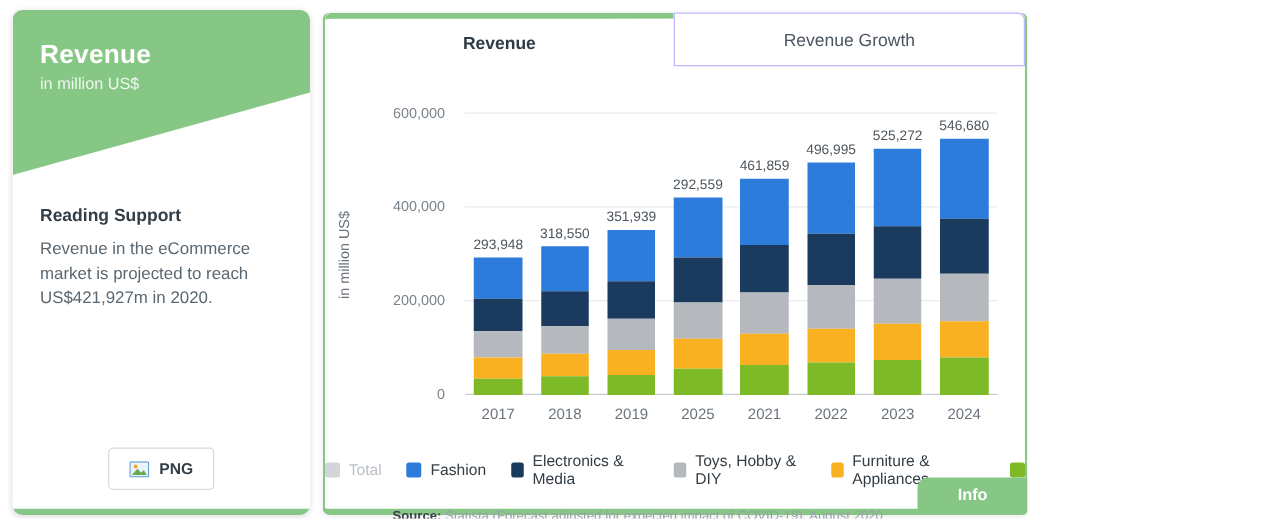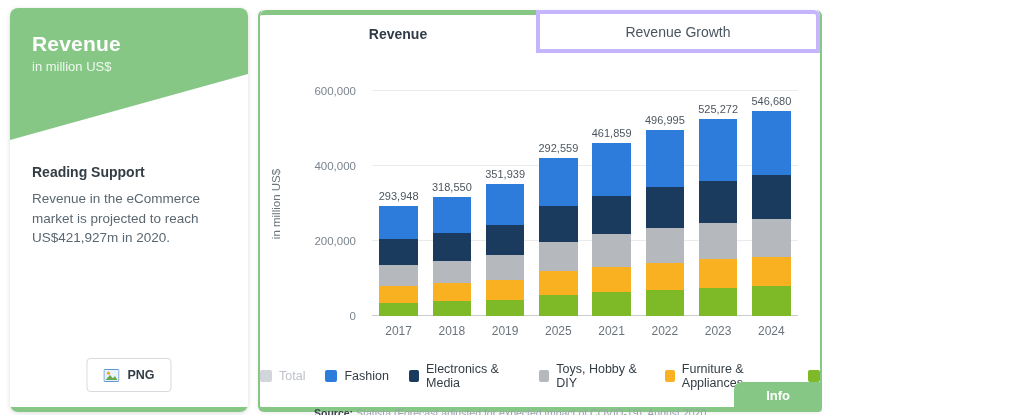--- a/index.html
+++ b/index.html
@@ -38,21 +38,21 @@
     position:absolute; left:258px; top:10px; right:0; height:402px;
     background:#fff; border-left:2px solid #86c786; border-right:2px solid #86c786;
     border-bottom:5px solid #86c786; border-radius:6px;
     box-shadow:0 1px 4px rgba(0,0,0,.08);
   }
   .tabs { display:flex; height:43px; }
   .tab { flex:1; display:flex; align-items:center; justify-content:center;
          font-size:14px; cursor:pointer; }
   .tab.active { border-top:5px solid #86c786; border-top-left-radius:6px;
                 font-weight:700; color:#2f3b46; background:#fff; }
-  .tab.inactive { border:4px solid #c4b5fd; border-top-right-radius:6px;
+  .tab.inactive { border:1px solid #c4b5fd; border-top-right-radius:6px;
                   color:#4a5560; background:#fff; }
   
   .chart { position:relative; height:225px; margin:38px 22px 0 112px; }
   .gridline { position:absolute; left:0; right:0; height:1px; background:#e9ebed; }
   .gridline.zero { background:#c9cdd1; }
   .yaxis { position:absolute; left:-78px; top:0; bottom:0; width:62px; }
   .ytick { position:absolute; right:0; transform:translateY(50%);
            font-size:11.5px; color:#7b848d; }
   .ylabel { position:absolute; left:-96px; top:50%;
             transform:translate(-50%,-50%) rotate(-90deg);

